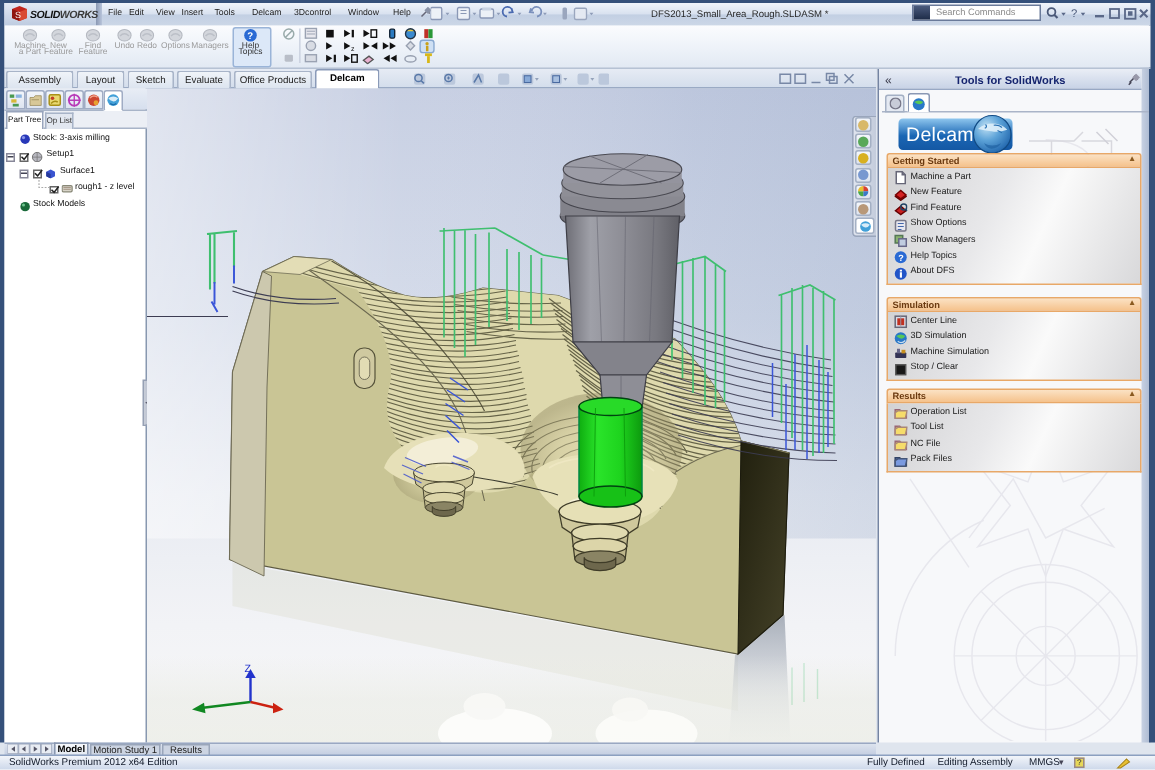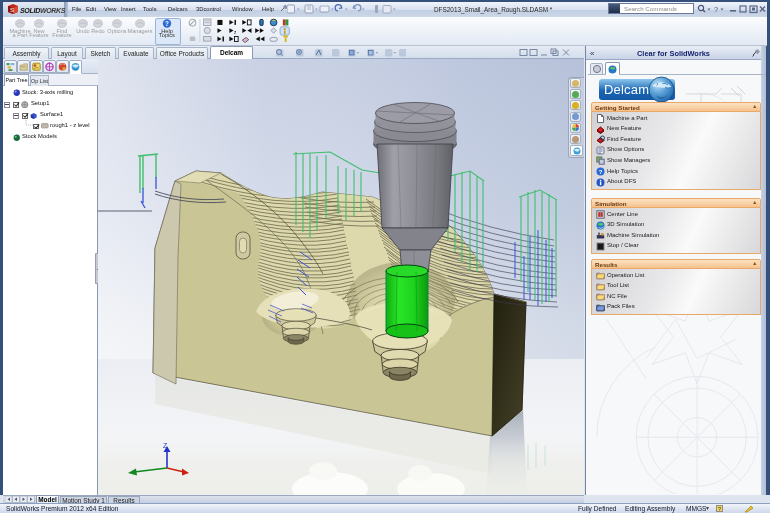--- a/index.html
+++ b/index.html
@@ -560,21 +560,21 @@
 <div class="abs" style="left:570px;top:134.0px;width:11px;height:10px;background:linear-gradient(#f4f7fb,#dde3ee);border:1px solid #a4b0c4;border-radius:2px"></div>
 <div class="abs" style="left:572px;top:135.8px;width:7px;height:7px;border-radius:3.5px;background:#b89878"></div>
 <div class="abs" style="left:570px;top:145.2px;width:13px;height:11px;background:#fff;border:1px solid #a4b0c4;border-radius:2px"></div>
 <svg class="abs" style="left:572.5px;top:146.7px" width="8" height="8" viewBox="0 0 9 9">
       <circle cx="4.5" cy="4.5" r="4" fill="#42a0d8"></circle>
       <path d="M1.2 3.2 q3.3 -2.2 6.6 0 q-1.8 2.6 -3.6 2 q-1.8 -0.4 -3 -2z" fill="#d8ecf8"></path>
     </svg>
 <div class="abs" style="left:585px;top:46px;width:176px;height:449px;background:#f7f8fa;border-left:1px solid #7484a2">
       <div class="abs" style="left:0;top:0;width:175px;height:14px;background:linear-gradient(#eaeef6,#c8d3e6);border-bottom:1px solid #98a8c4"></div>
       <div class="txt" style="left:4px;top:3px;font-size:8px;color:#334;">«</div>
-      <div class="txt" style="left:0;top:3px;width:175px;text-align:center;font-size:7.4px;font-weight:bold;color:#15246e">Clear for SolidWorks</div>
+      <div class="txt" style="left:0;top:3px;width:175px;text-align:center;font-size:7.4px;font-weight:bold;color:#15246e">Tools for SolidWorks</div>
       <svg class="abs" style="left:165px;top:2.5px" width="9" height="9" viewBox="0 0 9 9">
         <path d="M2 6 L6 2 M5 1.5 L7.5 4 M1.5 7.5 L3.2 5.8" stroke="#445" stroke-width="1" fill="none"></path>
         <rect x="4.6" y="0.8" width="3.6" height="3.6" fill="#99a" transform="rotate(45 6.4 2.6)"></rect>
       </svg>
       <svg class="abs" style="left:1px;top:14px" width="175" height="434" viewBox="0 0 178 434">
 <g stroke="#e7e7ed" fill="none" stroke-width="1">
 <circle cx="112" cy="380" r="62"></circle>
           <circle cx="112" cy="380" r="50"></circle>
           <circle cx="112" cy="380" r="20"></circle>
 <path d="M50 380 h124 M112 318 v124 M68 336 l88 88 M156 336 l-88 88"></path>

